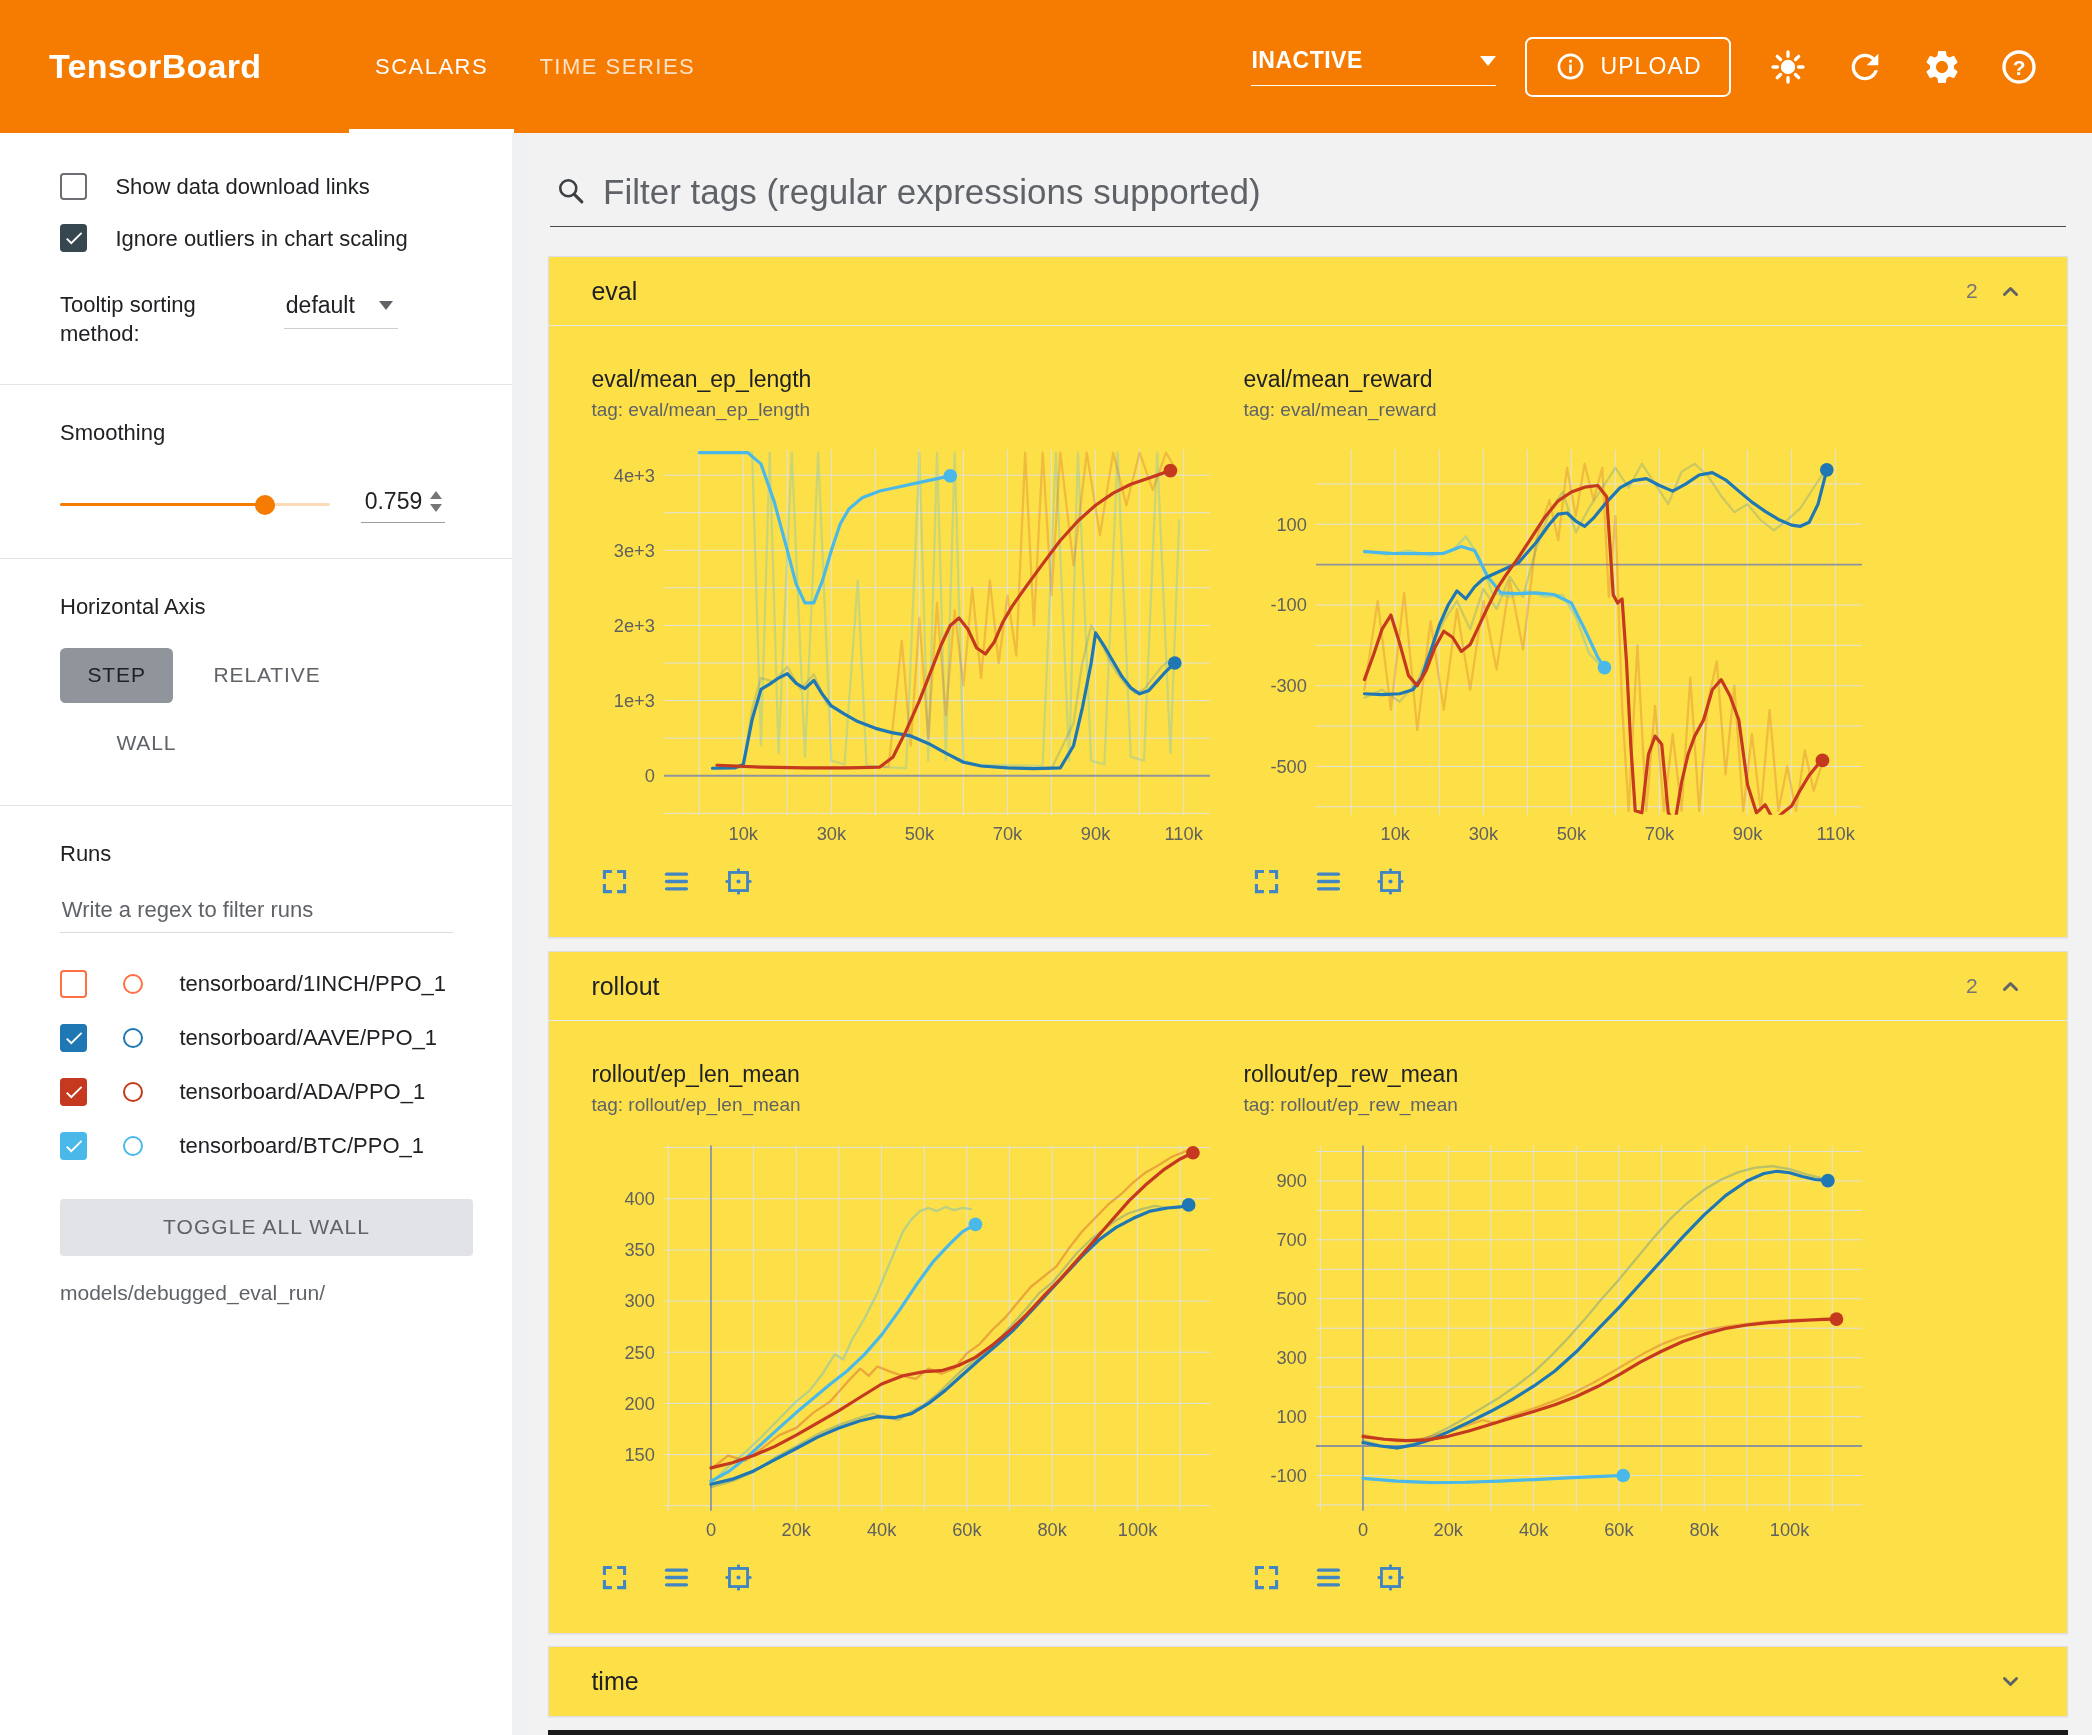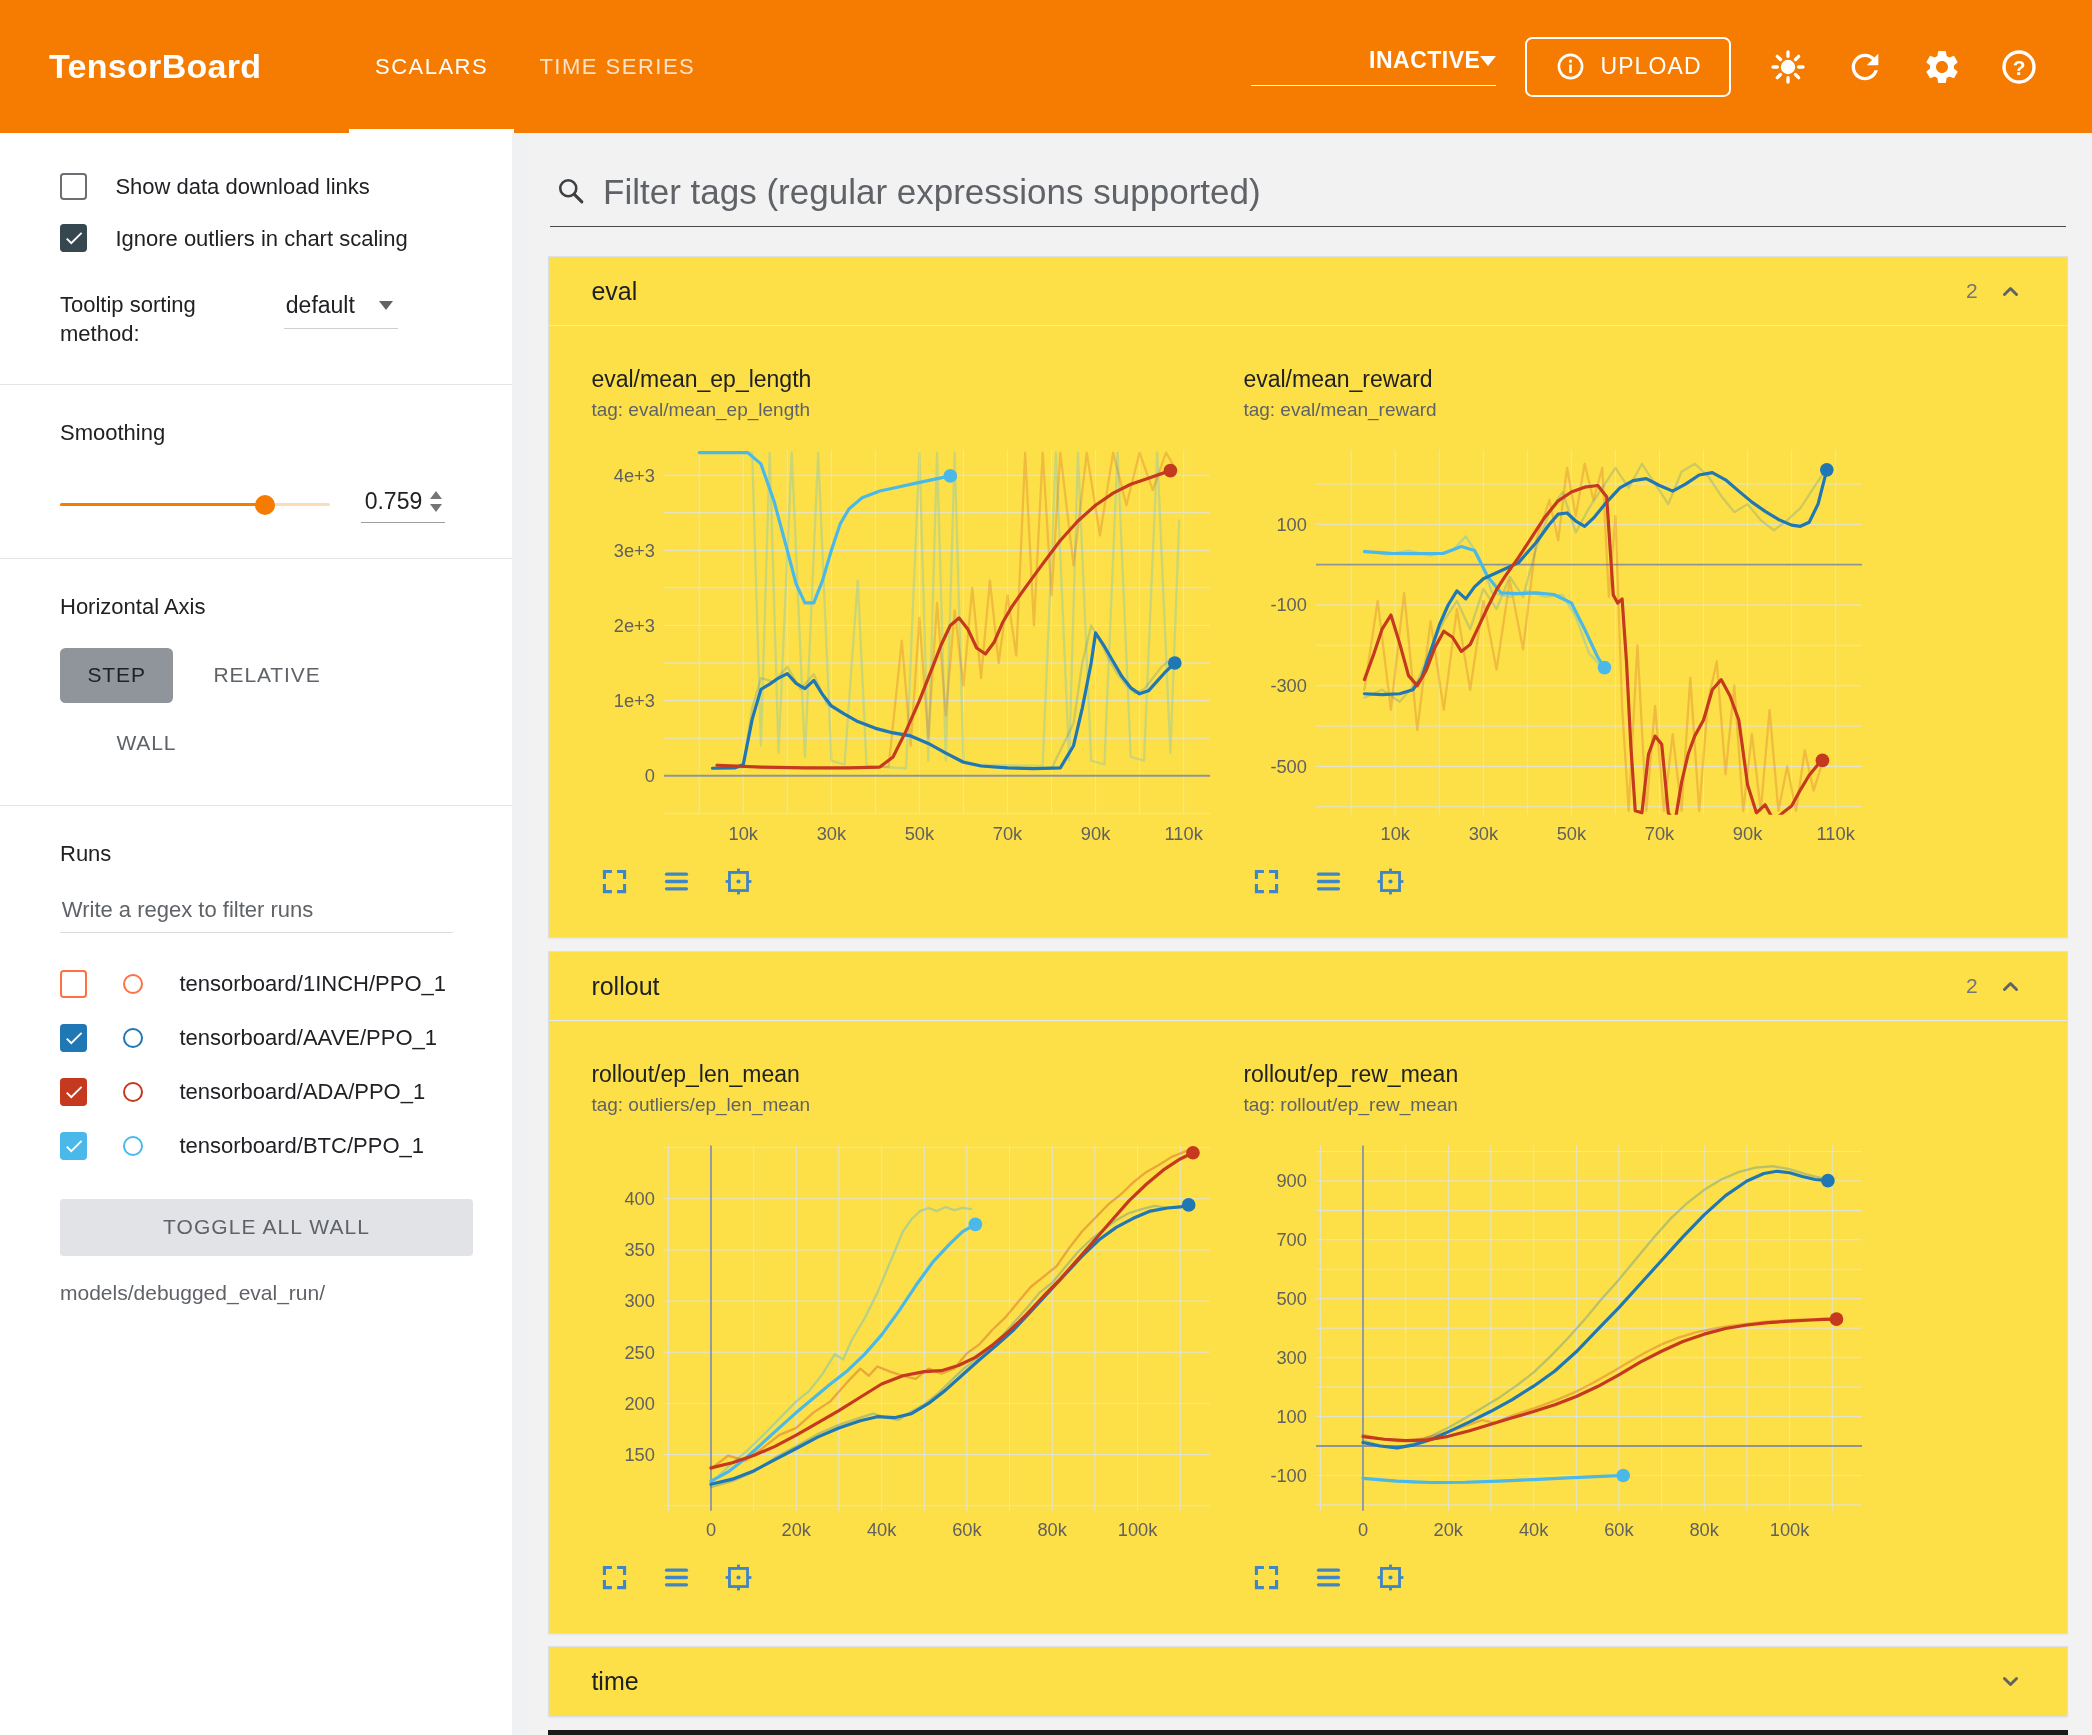--- a/index.html
+++ b/index.html
@@ -8,21 +8,21 @@
   .app{width:2092px;height:1735px;display:flex;flex-direction:column}
 
   
   .topbar{height:133px;background:#f57c00;display:flex;align-items:center;color:#fff;flex:0 0 auto;padding:0 53px 0 49px}
   .logo{font-size:34px;font-weight:600;letter-spacing:0.3px}
   .tabs{display:flex;height:100%;margin-left:88px}
   .tab{display:flex;align-items:center;padding:0 25.6px;font-size:22px;font-weight:500;letter-spacing:1.5px;color:rgba(255,255,255,.78);position:relative;cursor:pointer;white-space:nowrap}
   .tab.active{color:#fff}
   .tab.active::after{content:"";position:absolute;left:0;right:0;bottom:0;height:3.7px;background:#fff}
   .topbar-right{margin-left:auto;display:flex;align-items:center}
-  .status-select{display:flex;align-items:center;justify-content:flex-end;width:245px;border-bottom:1.8px solid #fff;padding-bottom:11px;font-size:23px;font-weight:700;letter-spacing:0.5px;cursor:pointer}
+  .status-select{display:flex;align-items:center;justify-content:space-between;width:245px;border-bottom:1.8px solid #fff;padding-bottom:11px;font-size:23px;font-weight:700;letter-spacing:0.5px;cursor:pointer}
   .caret-down{width:0;height:0;border-left:8.2px solid transparent;border-right:8.2px solid transparent;border-top:10px solid #fff}
   .upload-btn{margin-left:29px;height:60px;display:flex;align-items:center;gap:14.6px;padding:0 27.4px;background:transparent;border:2.3px solid #fff;border-radius:7.3px;color:#fff;font-size:23px;font-weight:500;letter-spacing:1.1px;font-family:inherit;cursor:pointer}
   .hicon{width:40px;height:40px;margin-left:37px;cursor:pointer;flex:0 0 auto}
 
   
   .bodyrow{flex:1;display:flex;min-height:0}
   .sidebar{width:512px;background:#fff;flex:0 0 auto;padding-top:40px;font-size:22px;overflow:hidden}
   .side-sec{padding:0 24px 0 60px}
   .divider{border-top:0.9px solid #e4e4e4;margin:35px 0}
   .side-scroll{width:16.4px;background:#f0f1f2;flex:0 0 auto}
@@ -430,21 +430,21 @@
           <span class="card-right">
             <span>2</span>
             <svg viewBox="0 0 24 24">
                 <polyline points="7,14.5 12,9.5 17,14.5" fill="none" stroke="#5f6368" stroke-width="2.4" stroke-linecap="round" stroke-linejoin="round"></polyline>
               </svg>
           </span>
         </div>
         <div class="card-body">
           <div class="chart-block">
             <div class="chart-title">rollout/ep_len_mean</div>
-            <div class="chart-tag">tag: outliers/ep_len_mean</div>
+            <div class="chart-tag">tag: rollout/ep_len_mean</div>
             <svg class="plot" viewBox="0 0 690 460">
                 <clipPath id="clip2">
                   <rect x="80" y="16" width="598" height="400"></rect>
                 </clipPath>
                 <g stroke="#dde3e9" stroke-width="1">
                   <line x1="84.7" y1="16" x2="84.7" y2="416"></line>
                   <line x1="131.4" y1="16" x2="131.4" y2="416"></line>
                   <line x1="178.1" y1="16" x2="178.1" y2="416"></line>
                   <line x1="224.8" y1="16" x2="224.8" y2="416"></line>
                   <line x1="271.5" y1="16" x2="271.5" y2="416"></line>

